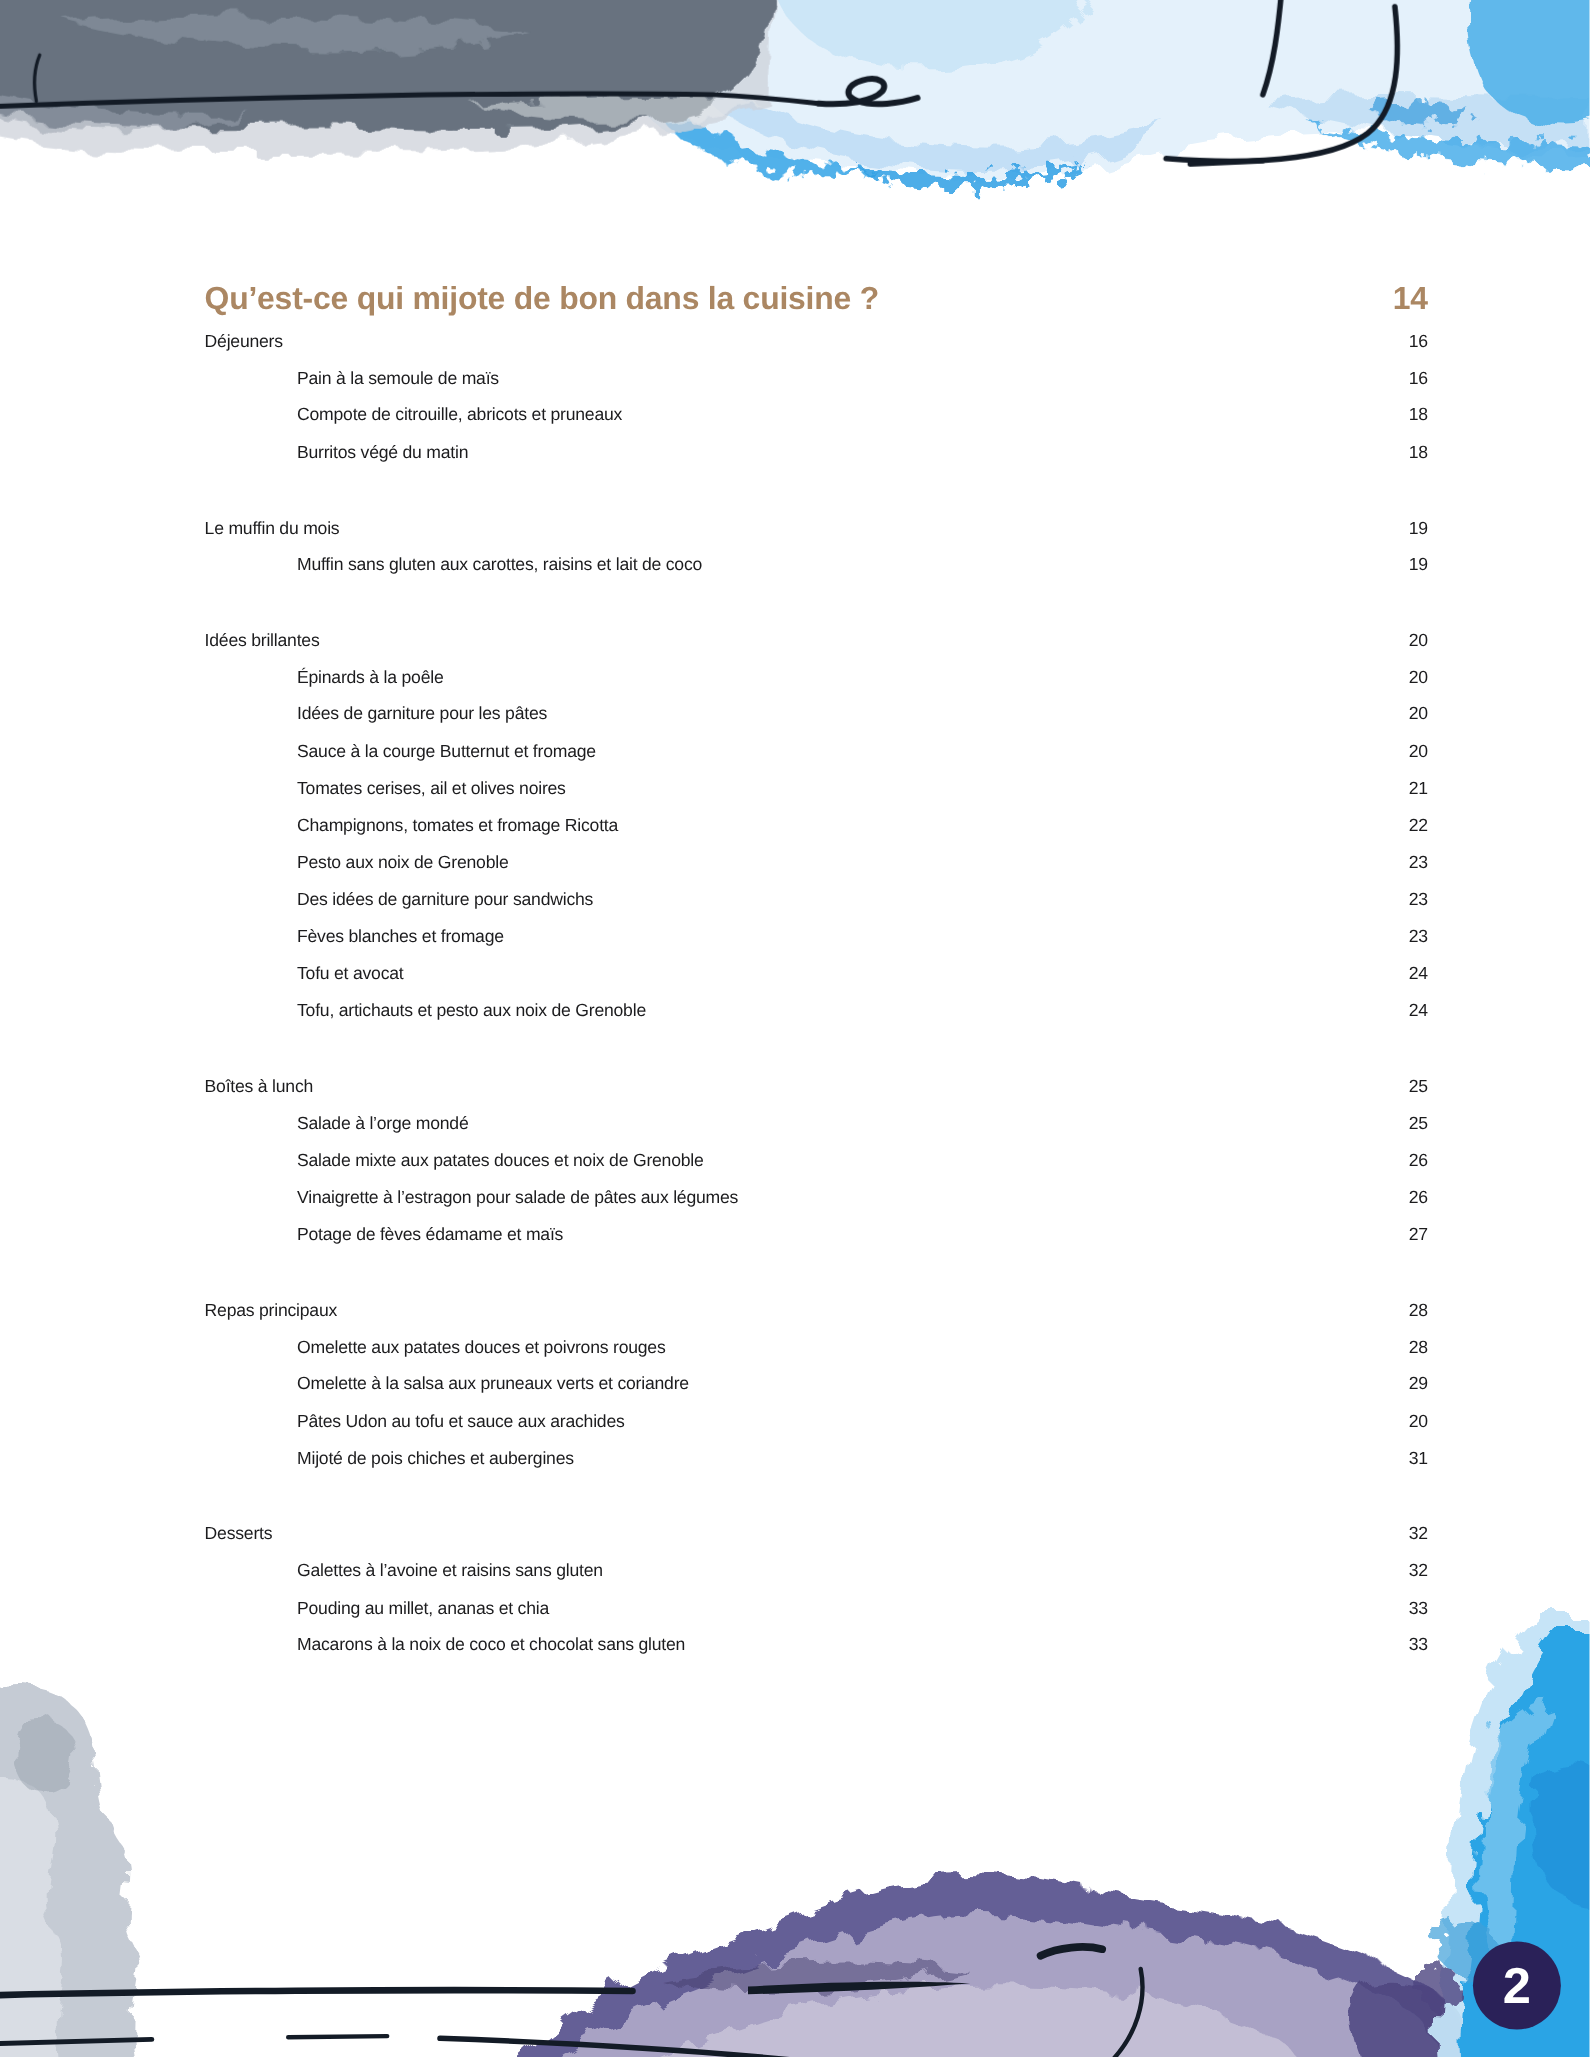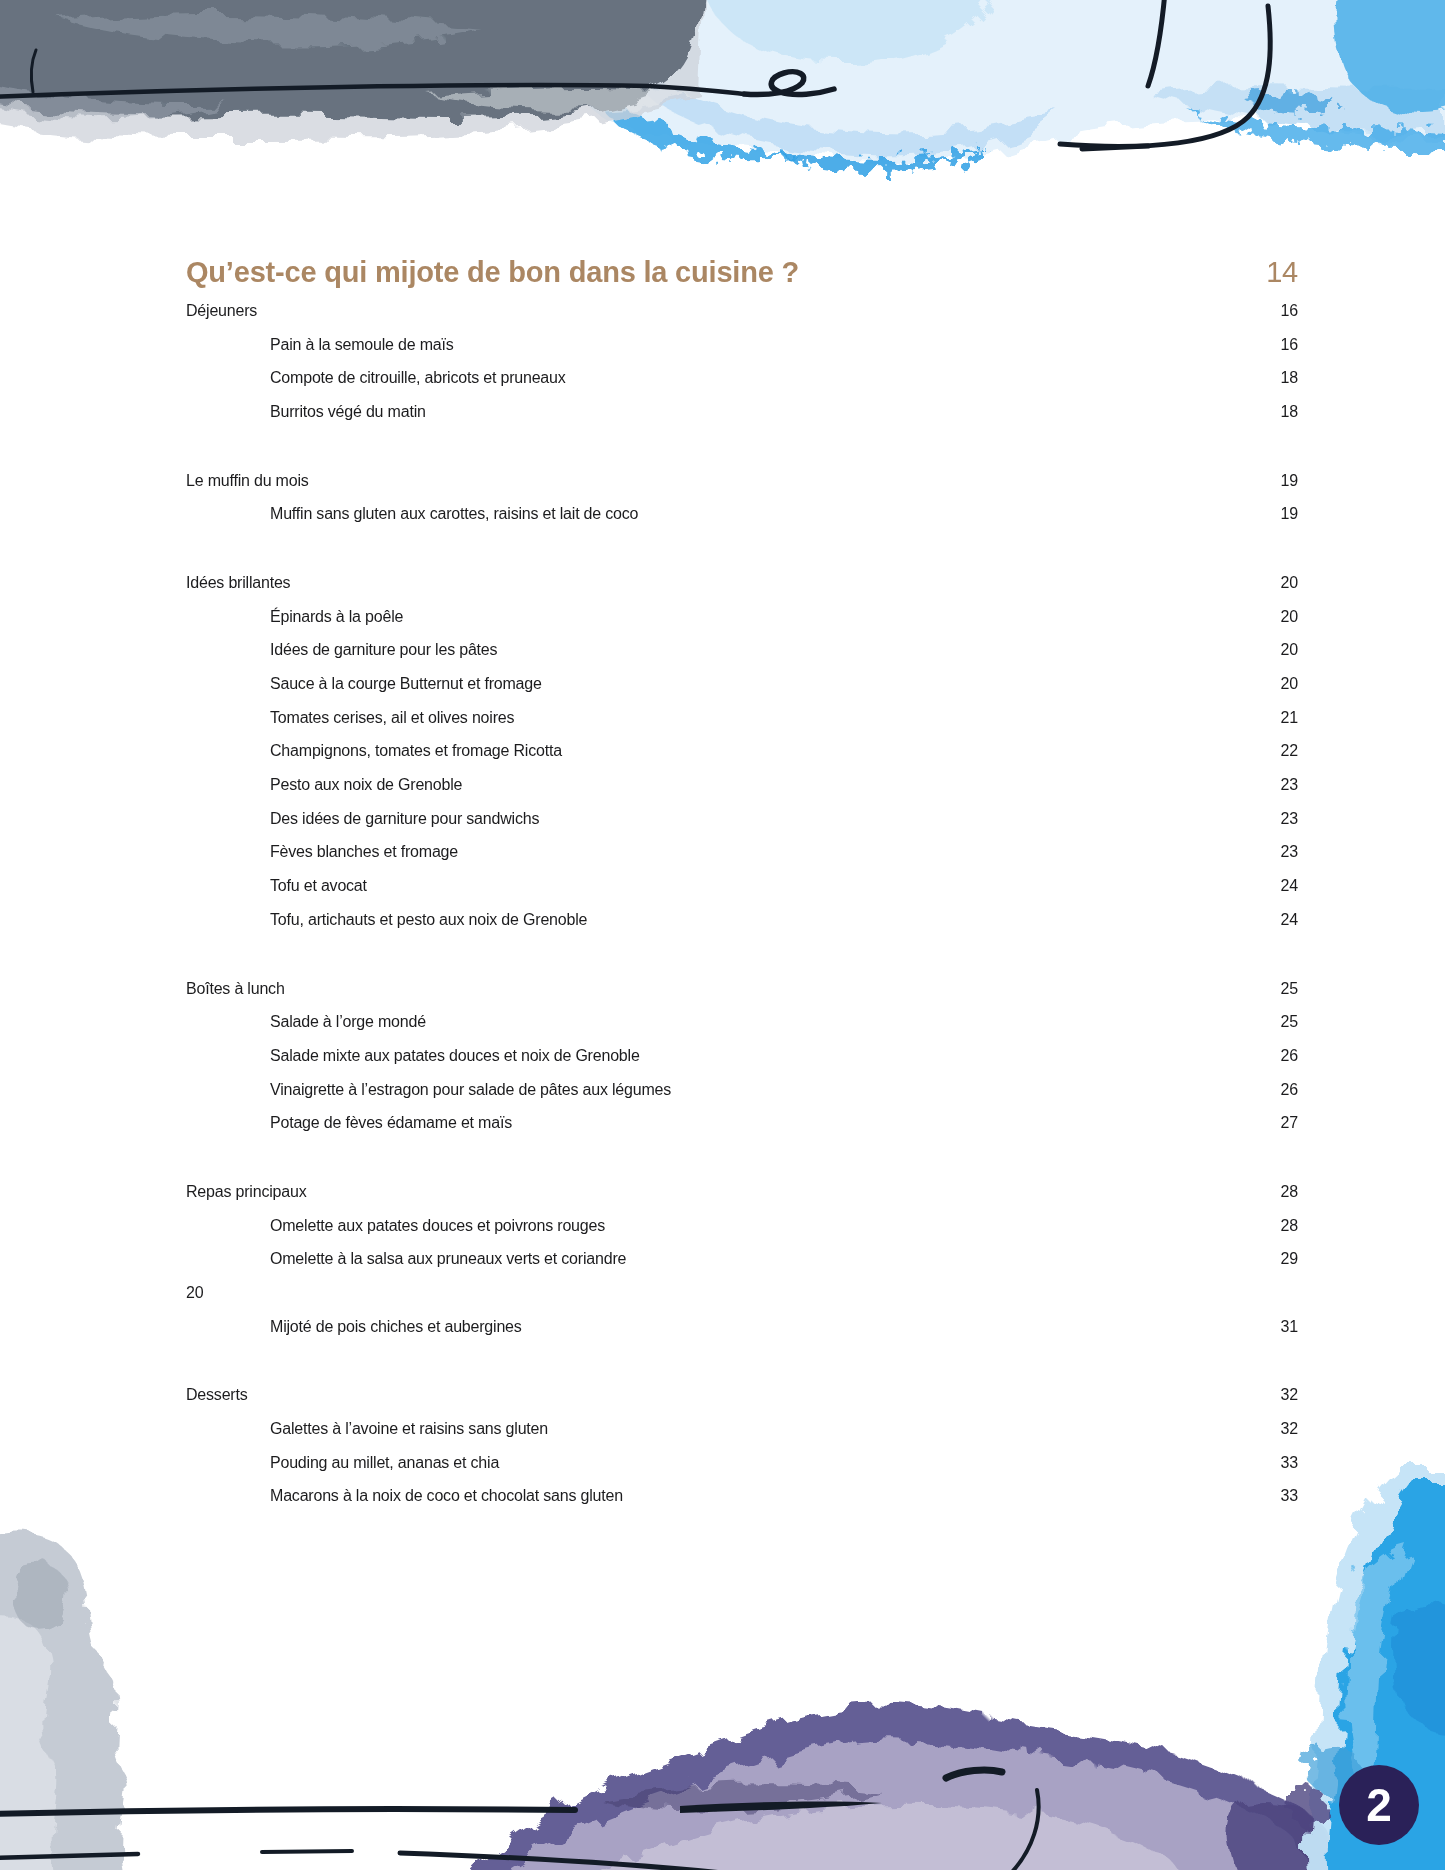--- a/index.html
+++ b/index.html
@@ -17,21 +17,21 @@
     position:absolute;left:186px;top:250px;width:1112px;
   }
   .toc-row{
     display:flex;justify-content:space-between;align-items:center;
     height:33.7px;font-size:16px;color:#1c1c1e;letter-spacing:-0.2px;
     white-space:nowrap;
   }
   .title-row{
     height:44px;font-size:29px;font-weight:700;color:#ab8763;letter-spacing:-0.2px;
   }
-  .title-row .row-page{font-weight:400;text-align:right;}
+  .title-row .row-page{font-weight:700;text-align:right;}
   .item-row .row-label{padding-left:84px;}
   .section-group{margin-top:0;}
   #toc-rows .section-group + .section-group{margin-top:35px;}
   .row-page{text-align:right;}
 
   
   .page-badge{
     position:absolute;left:1339px;top:1765px;width:80px;height:80px;
     border-radius:50%;background:#2a2158;
     display:flex;align-items:center;justify-content:center;
@@ -198,20 +198,21 @@
         </div>
         <div class="toc-row item-row">
           <span class="row-label">Omelette aux patates douces et poivrons rouges</span>
           <span class="row-page">28</span>
         </div>
         <div class="toc-row item-row">
           <span class="row-label">Omelette à la salsa aux pruneaux verts et coriandre</span>
           <span class="row-page">29</span>
         </div>
         <div class="toc-row item-row">
+          <span class="row-label">Pâtes Udon au tofu et sauce aux arachides</span>
           <span class="row-page">20</span>
         </div>
         <div class="toc-row item-row">
           <span class="row-label">Mijoté de pois chiches et aubergines</span>
           <span class="row-page">31</span>
         </div>
       </div>
       <div class="section-group">
         <div class="toc-row section-row">
           <span class="row-label">Desserts</span>

